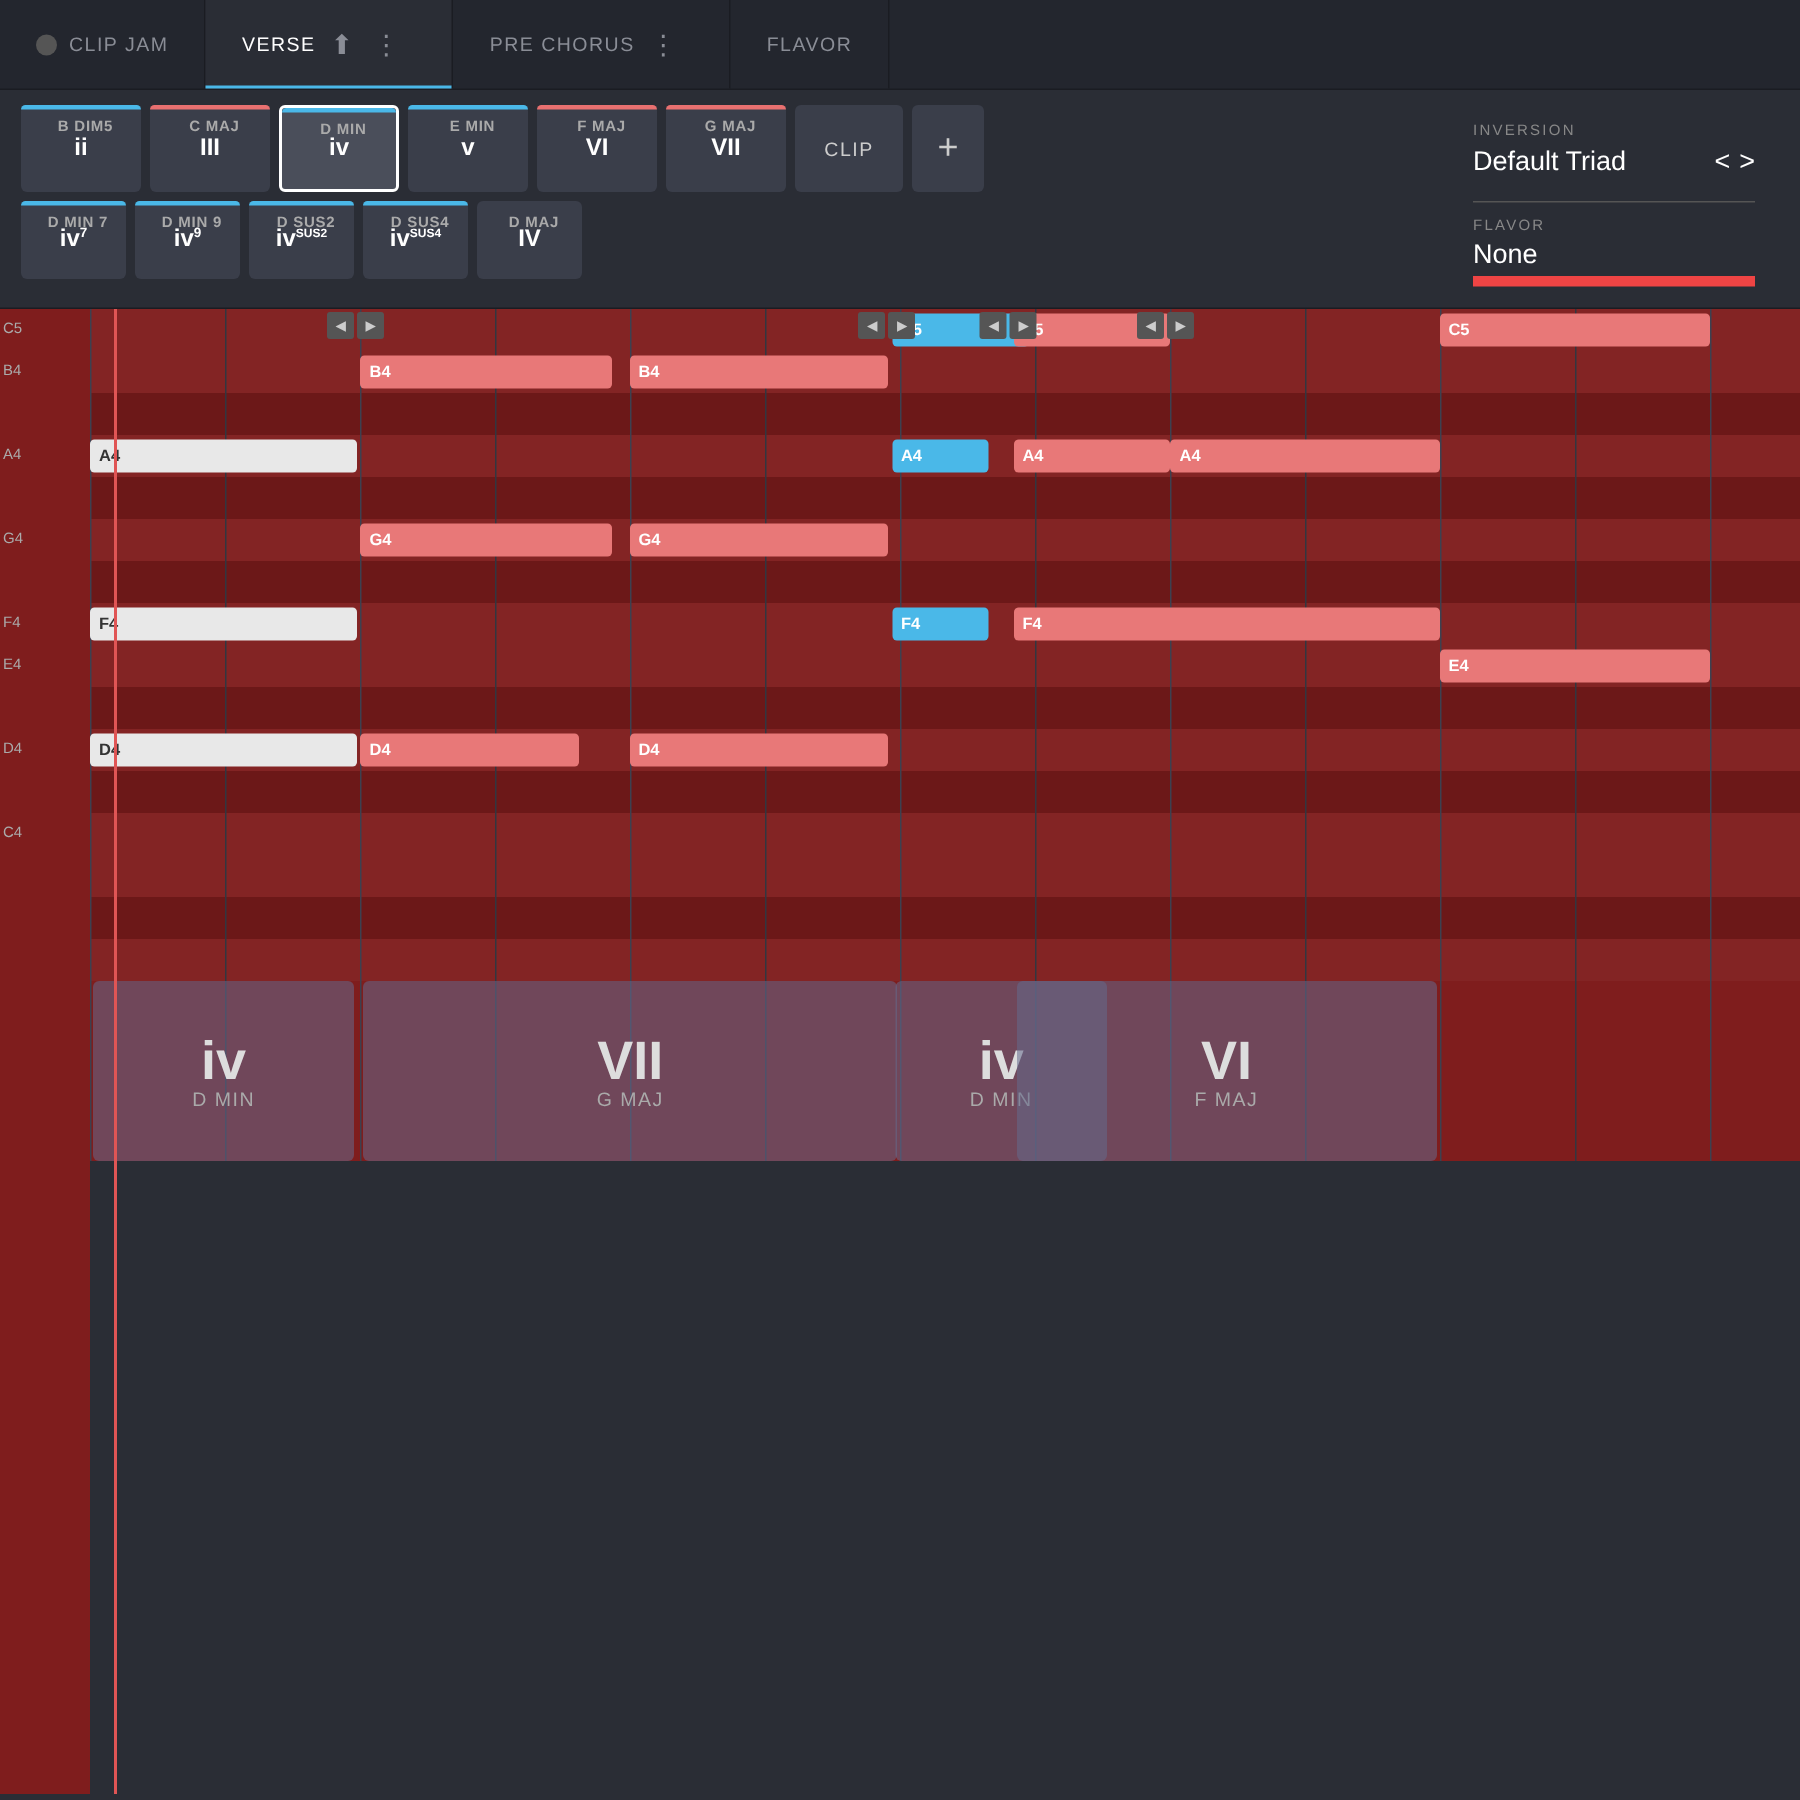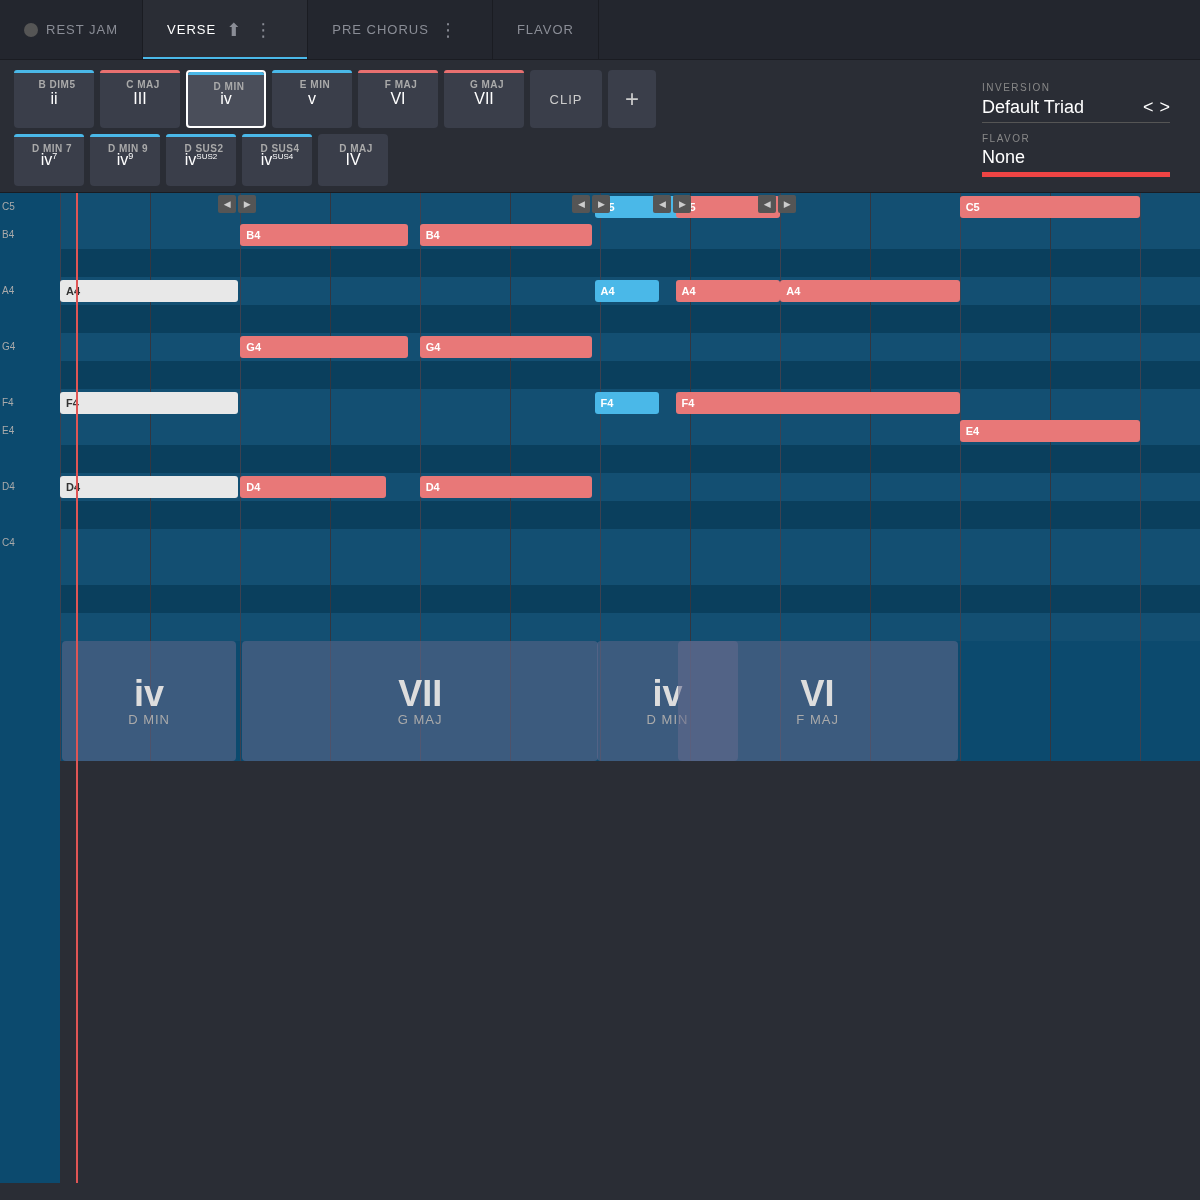--- a/index.html
+++ b/index.html
@@ -84,21 +84,21 @@
       border-radius: 4px 4px 0 0;
     }
     .chord-btn.blue::before { background: #4ab8e8; }
     .chord-btn.red::before { background: #e87070; }
     .chord-btn.active {
       border: 2px solid #fff;
       background: #4a4e5a;
     }
     .chord-btn .numeral {
       font-size: 16px;
-      font-weight: normal;
+      font-weight: bold;
       line-height: 1.2;
     }
     .chord-btn .note {
       font-size: 10px;
       color: #aaa;
       letter-spacing: 0.5px;
     }
     .chord-btn sup {
       font-size: 9px;
       vertical-align: super;
@@ -147,35 +147,35 @@
       font-size: 10px;
       letter-spacing: 1.5px;
       color: #888;
       margin-bottom: 4px;
     }
     .inv-value {
       display: flex;
       align-items: center;
       justify-content: space-between;
       border-bottom: 1px solid #555;
-      padding-bottom: 4px;
+      padding-bottom: 16px;
       margin-bottom: 10px;
     }
     .inv-value span { font-size: 18px; color: #fff; }
     .inv-nav { display: flex; gap: 6px; color: #aaa; cursor: pointer; }
     .flavor-label {
       font-size: 10px;
       letter-spacing: 1.5px;
       color: #888;
       margin-bottom: 3px;
     }
     .flavor-value {
       font-size: 18px;
       color: #fff;
-      border-bottom: 5px solid #ef4444;
+      border-bottom: 7px solid #ef4444;
       padding-bottom: 4px;
     }
 
     
     .piano-roll-container {
       display: flex;
       flex-direction: column;
       flex: 1;
       overflow: hidden;
       position: relative;
@@ -193,21 +193,21 @@
       position: absolute;
       font-size: 11px;
       color: #777;
       top: 6px;
     }
 
     
     .piano-roll {
       position: relative;
       flex: 1;
-      background: #0c4a6e;
+      background: #7f1d1d;
       overflow: hidden;
     }
 
     
     .grid-line-v {
       position: absolute;
       top: 0; bottom: 0;
       width: 1px;
       background: #333640;
     }
@@ -304,21 +304,21 @@
       color: #aaa;
       line-height: 28px;
     }
   </style>
 </head>
 <body>
 
 <div class="tab-bar">
   <div class="tab">
     <div class="tab-circle"></div>
-    <span>REST JAM</span>
+    <span>CLIP JAM</span>
   </div>
   <div class="tab active">
     <span>VERSE</span>
     <div class="tab-icons">
       <span>⬆</span>
       <span>⋮</span>
     </div>
   </div>
   <div class="tab">
     <span>PRE CHORUS</span>

